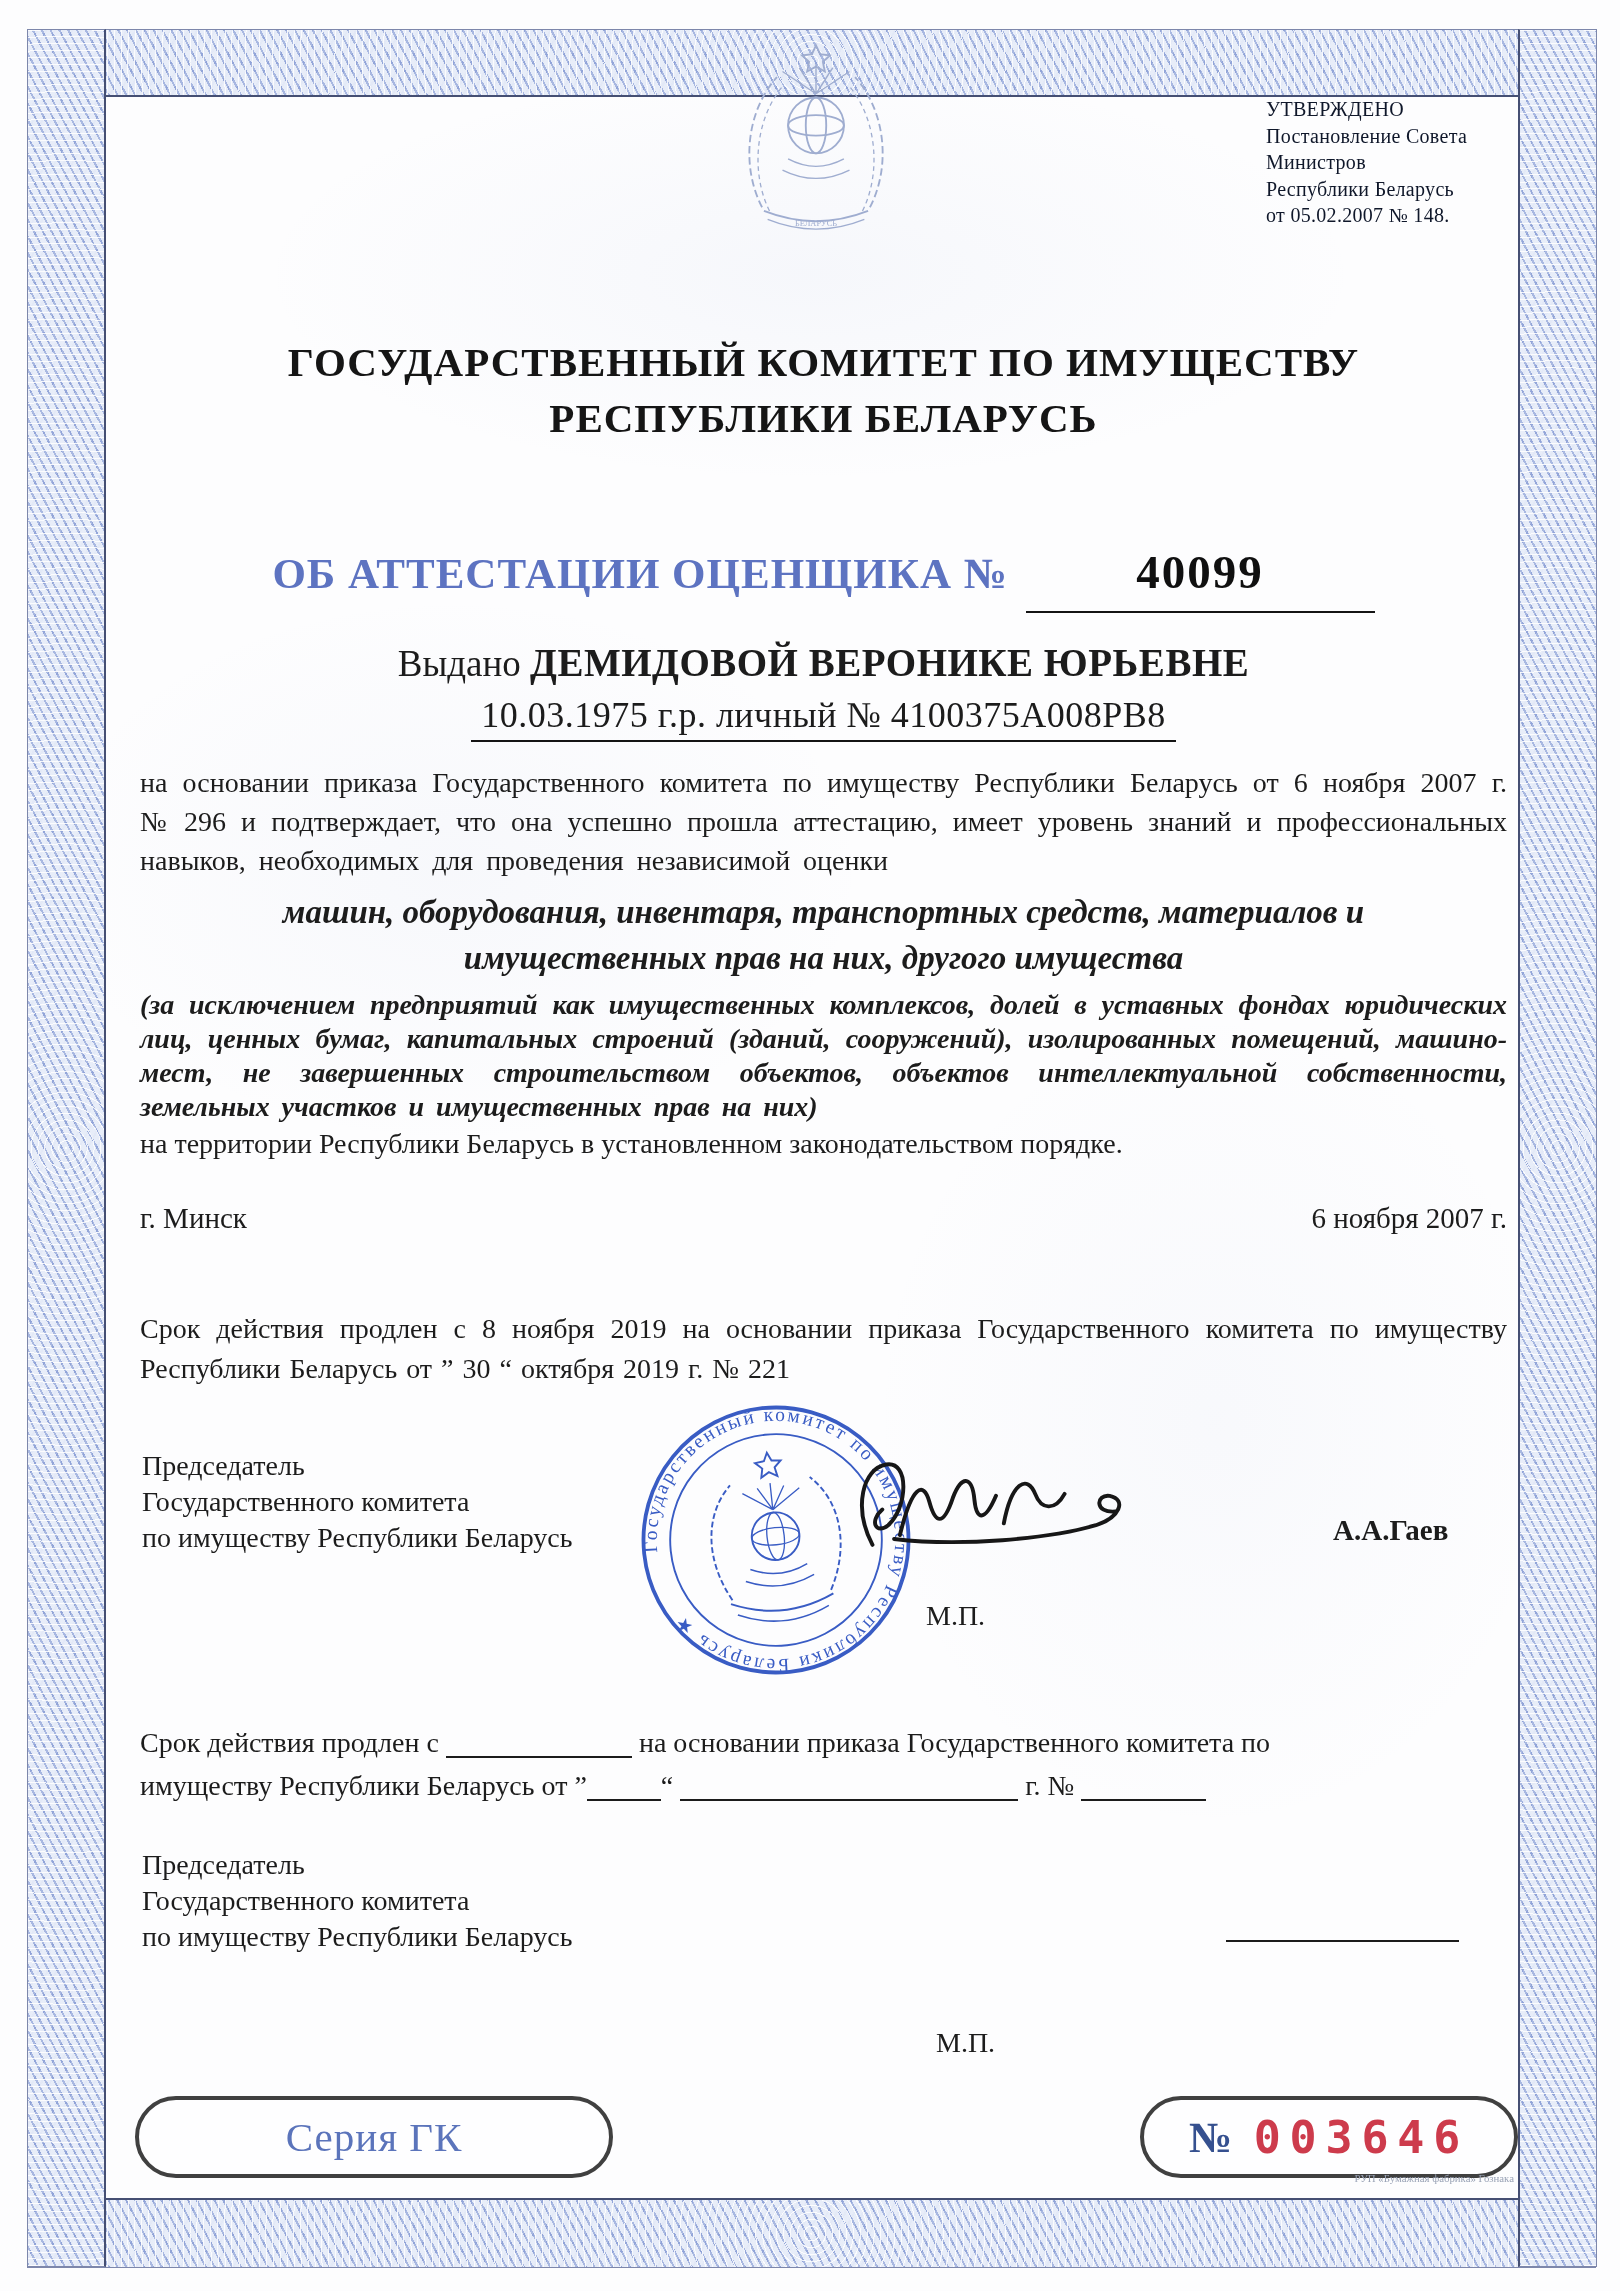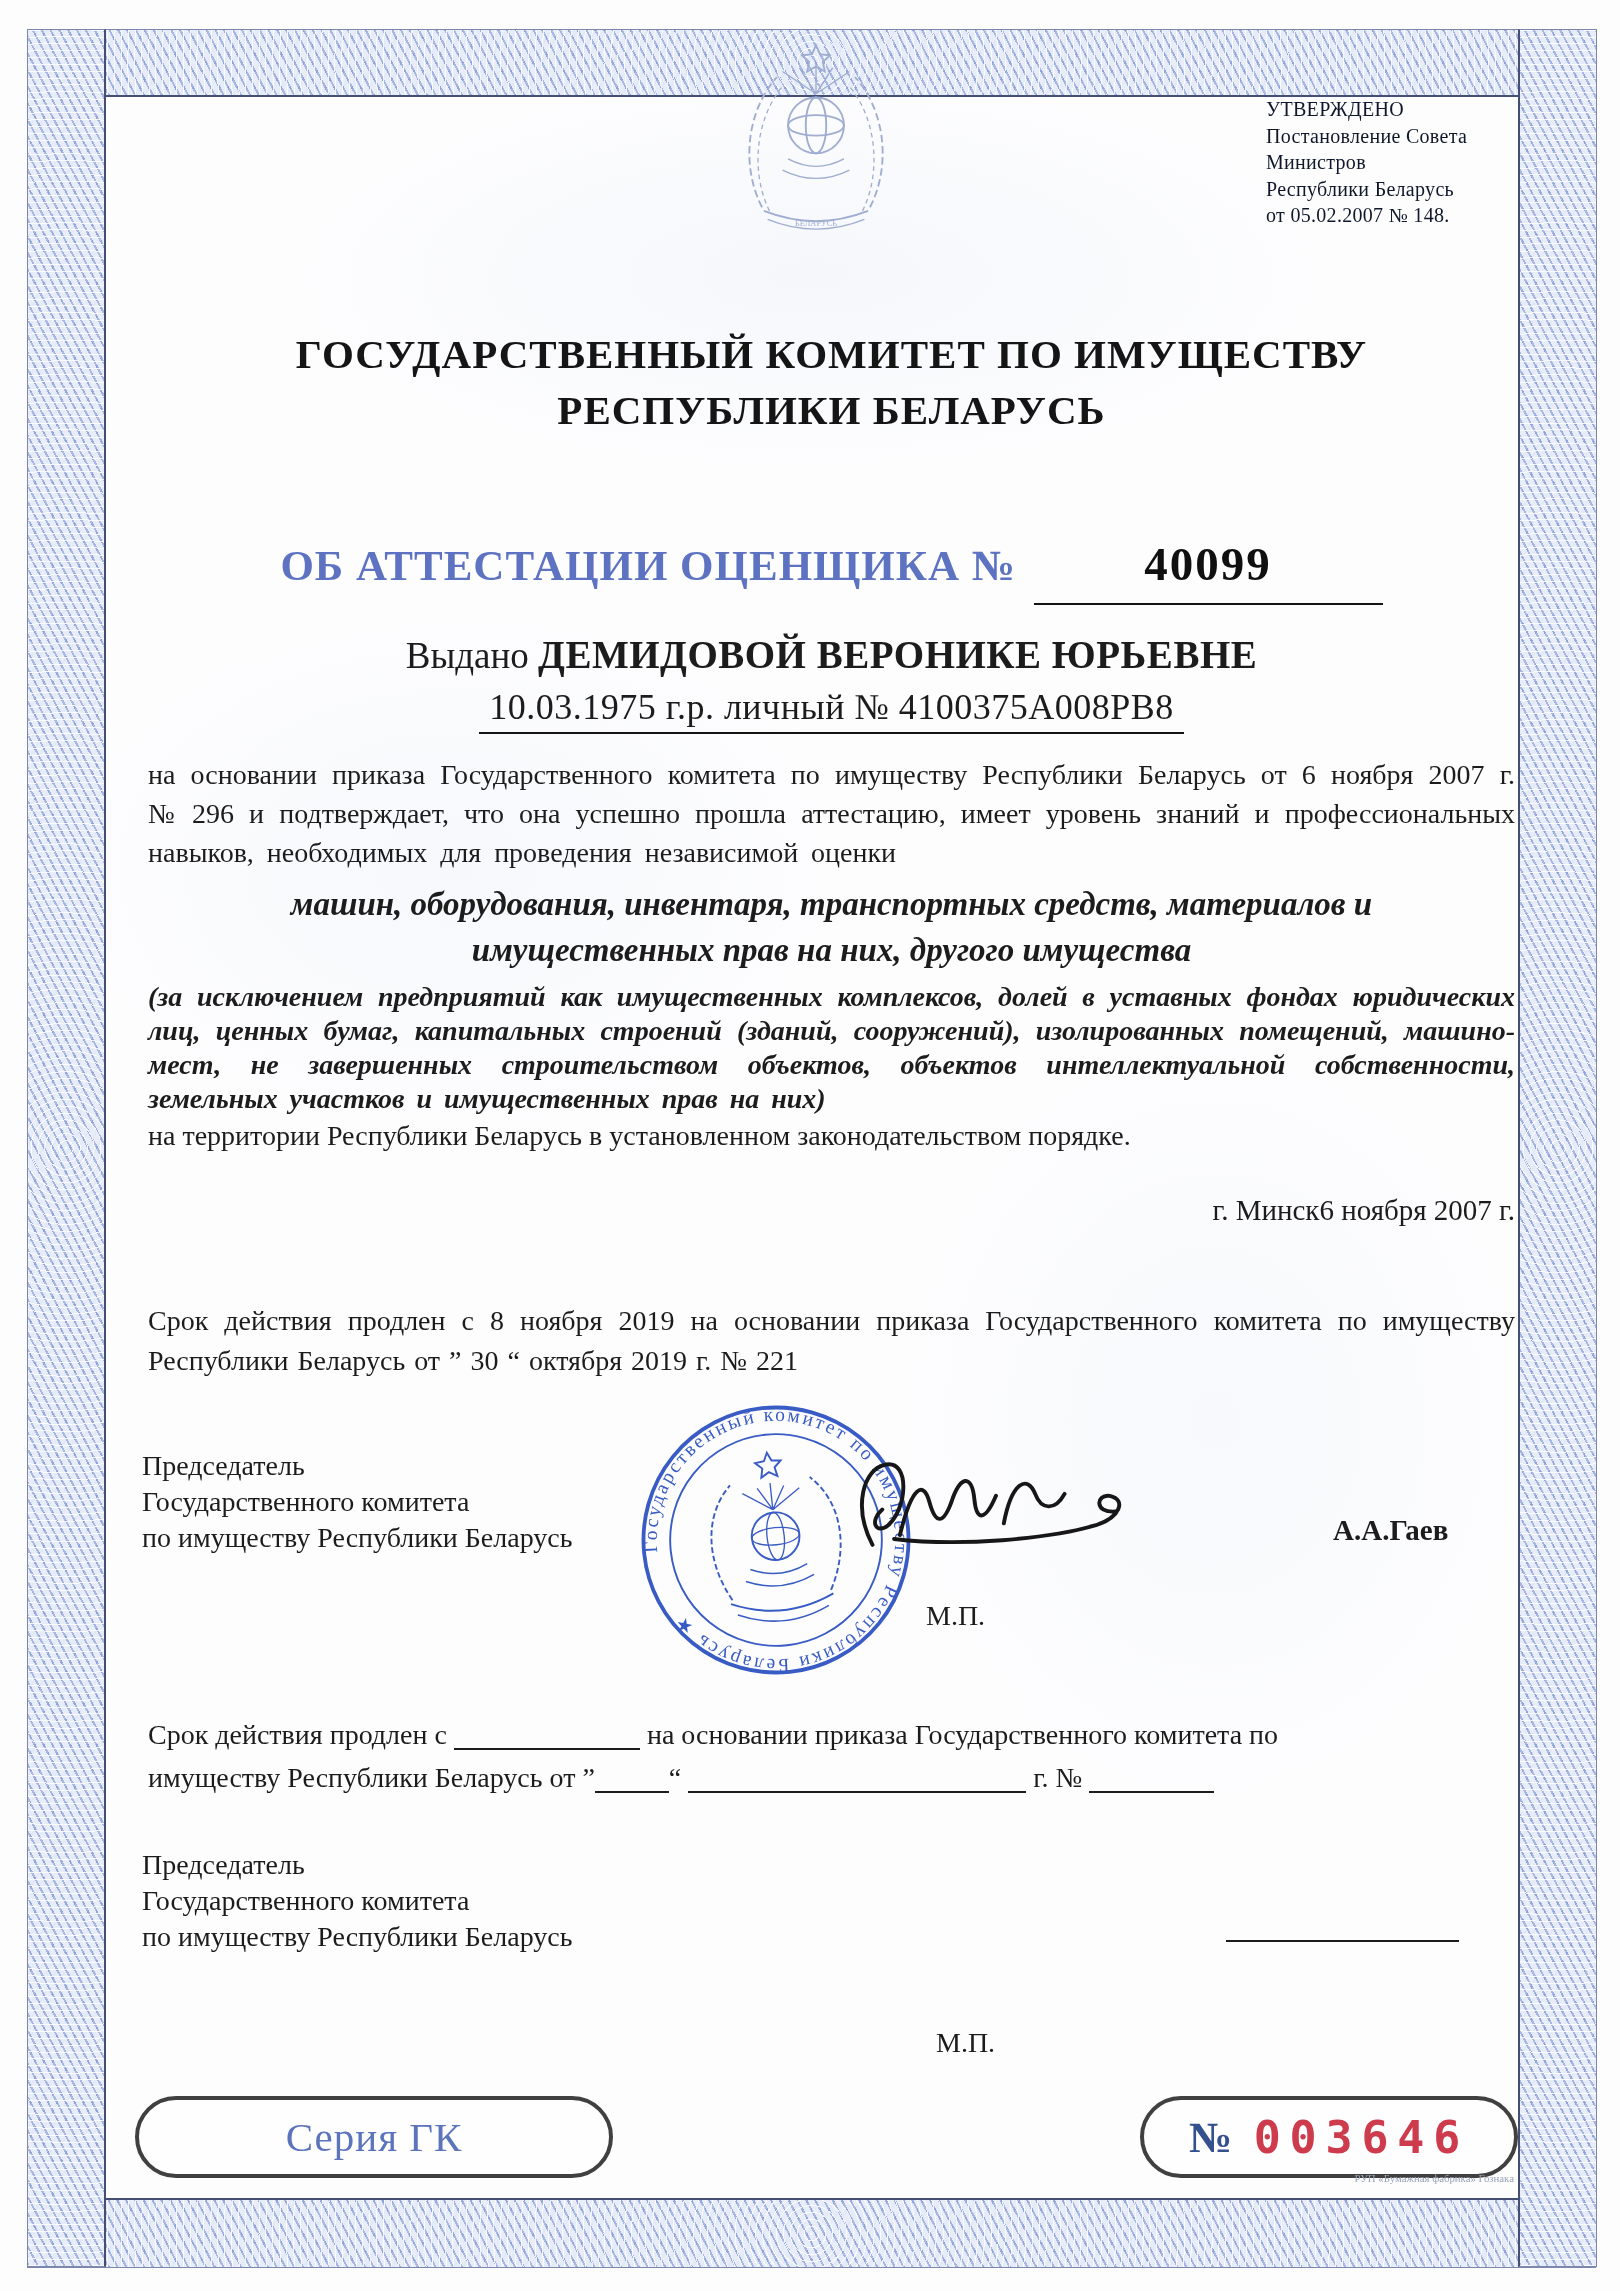--- a/index.html
+++ b/index.html
@@ -26,21 +26,21 @@
       repeating-linear-gradient(-62deg, rgba(124,146,208,.5)  0 2px, rgba(222,230,246,.85) 2px 7.8px),
       linear-gradient(#e6ebf7,#d9e1f2);
     border:1px solid #7d87ab;
   }
   .band-top   { left:27.4px;  top:29px;    width:1567px; height:65px;  border-bottom:2px solid #454f73; }
   .band-bottom{ left:27.4px;  top:2198px;  width:1567px; height:67px;  border-top:2px solid #454f73; }
   .band-left  { left:27.4px;  top:29px;    width:76px;   height:2236px; border-right:2px solid #454f73; }
   .band-right { left:1518px;top:29px;    width:76px;   height:2236px; border-left:2px solid #454f73; }
   
   .abs{position:absolute;}
-  .content-w{left:148px; width:1367px;}
+  .content-w{left:140px; width:1367px;margin-top:8px;}
   .center{text-align:center;}
   .justify{text-align:justify;}
   
   .approval{
     left:1266px; top:96px; width:284px;
     font-size:20px; line-height:26.5px; color:#0f172a; letter-spacing:0.3px;
   }
   
   .committee{
     top:326px; font-weight:bold; font-size:41px; line-height:56px; letter-spacing:1px; color:#151515;
@@ -67,21 +67,21 @@
   .issued-line{ top:632px; font-size:37px; }
   .holder-name{ font-weight:bold; font-size:39px; letter-spacing:0.5px; }
   .personal-row{ top:686px; }
   .personal-line{
     display:inline-block; font-size:36px; border-bottom:2.5px solid #141414; padding:0 9.8px 3.9px; letter-spacing:0.5px;
   }
   .basis{ top:755px; font-size:28px; line-height:39px; word-spacing:5.9px; }
   .scope{ top:881px; font-weight:bold; font-style:italic; font-size:33px; line-height:46px; }
   .exceptions{ top:980px; font-weight:bold; font-style:italic; font-size:28px; line-height:34px; word-spacing:4.9px; }
   .territory{ top:1120px; font-size:28px; }
-  .city-date{ top:1194px; display:flex; justify-content:flex-end; font-size:29px; }
+  .city-date{ top:1194px; display:flex; justify-content:space-between; font-size:29px; }
   .ext2019{ top:1301px; font-size:28px; line-height:40px; word-spacing:2px; }
   .sig-block{ font-size:28px; line-height:36px; }
   .sig1{ top:1448px; left:142px; width:549px; }
   .signer-name{ left:1333px; top:1514px; font-size:29px;font-weight:bold; }
   .mp1{ left:926px; top:1600px; font-size:28px; }
   .ext-blank-para{ top:1713px; font-size:28px; line-height:43px; }
   .blank{ display:inline-block; border-bottom:2px solid #1c1c1c; height:29px; vertical-align:-5.9px; }
   .w190{width:186px;} .w75{width:74px;} .w345{width:338px;} .w128{width:125px;}
   .sig2{ top:1847px; left:142px; width:549px; }
   .sig2-line{ left:1226px; top:1911px; width:233px; border-bottom:2.5px solid #1c1c1c; height:29px; }

